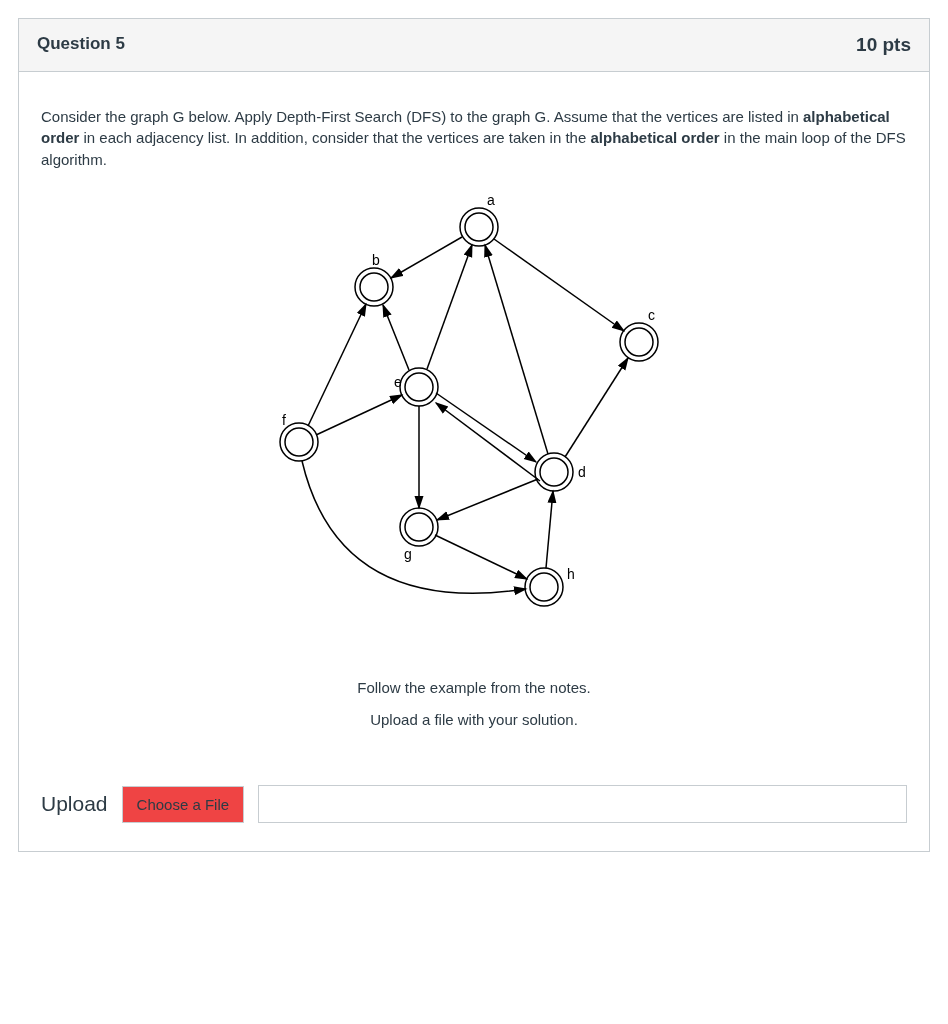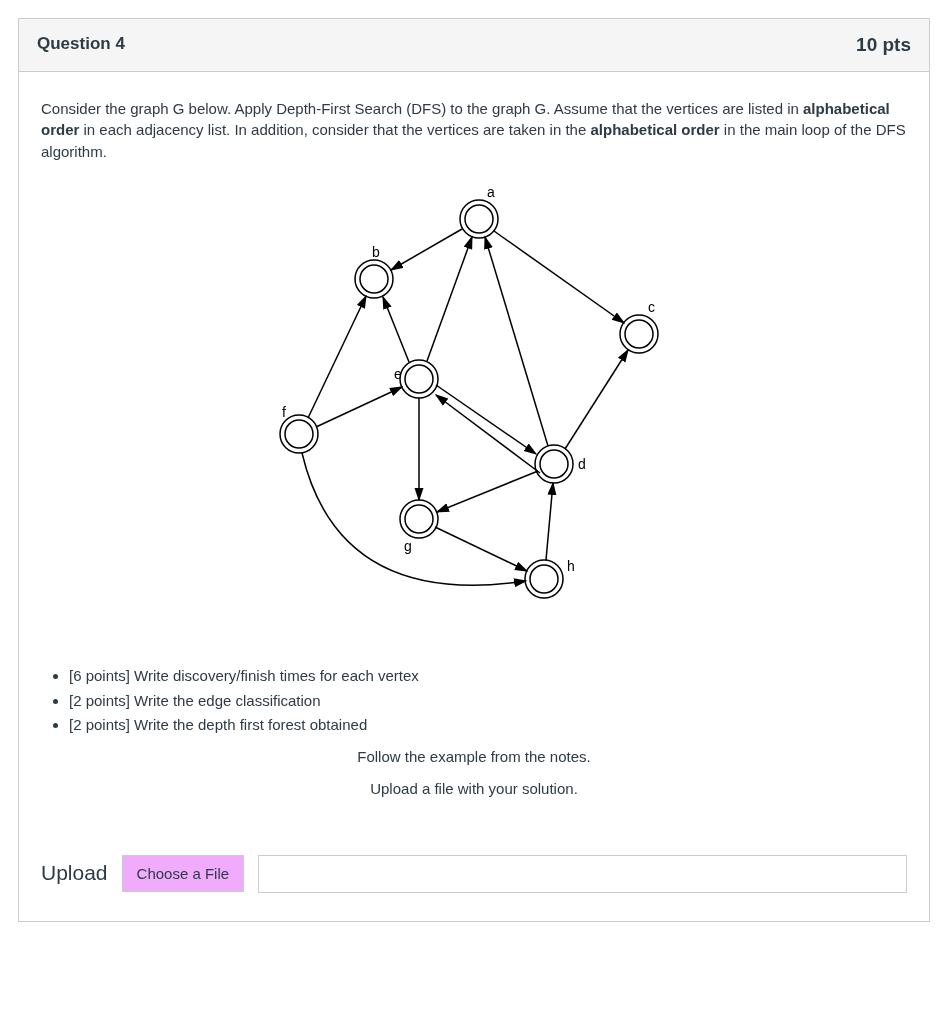--- a/index.html
+++ b/index.html
@@ -30,21 +30,21 @@
     font-size: 17px;
   }
   .question-pts {
     font-weight: bold;
     font-size: 19px;
   }
   .question-body {
     padding: 18px 22px 28px 22px;
   }
   .prompt-text {
-    margin: 8px 0 6px 0;
+    margin: 16px 0 6px 0;
   }
   .prompt-text b { font-weight: bold; }
   .graph-wrap {
     display: flex;
     justify-content: center;
     padding: 10px 0 20px 0;
   }
   svg.graph { display:block; }
   .node-circle {
     fill: none;
@@ -69,41 +69,41 @@
   }
   .upload-row {
     display: flex;
     align-items: center;
     margin-top: 55px;
     gap: 14px;
   }
   .upload-label { font-size: 21px; }
   .choose-file-btn {
     border: 1px solid #c7cdd1;
-    background: #f0abfc;
+    background: #ef4444;
     padding: 9px 14px;
     font-size: 15px;
     color: #2d3b45;
     cursor: pointer;
     flex: 0 0 auto;
   }
   .file-slot {
     flex: 1 1 auto;
     border: 1px solid #c7cdd1;
     height: 38px;
     background: #fff;
   }
 </style>
 </head>
 <body>
 
 <div class="question-card">
 
   <div class="question-header">
-    <span class="question-title">Question 4</span>
+    <span class="question-title">Question 5</span>
     <span class="question-pts">10 pts</span>
   </div>
 
   <div class="question-body">
 
     <p class="prompt-text">
       <span>Consider the graph G below. Apply Depth-First Search (DFS) to the graph G. Assume that the vertices are listed in </span><b>alphabetical order</b><span> in each adjacency list. In addition, consider that the vertices are taken in the </span><b>alphabetical order</b><span> in the main loop of the DFS algorithm.</span>
     </p>
 
     <div class="graph-wrap">
@@ -179,25 +179,20 @@
           <text class="lbl" x="160" y="372">g</text>
         </g>
         <g>
           <circle class="node-circle" cx="300" cy="400" r="19"></circle>
           <circle class="node-inner" cx="300" cy="400" r="14"></circle>
           <text class="lbl" x="323" y="392">h</text>
         </g>
       </svg>
     </div>
 
-    <ul class="tasks">
-      <li>[6 points] Write discovery/finish times for each vertex</li>
-      <li>[2 points] Write the edge classification</li>
-      <li>[2 points] Write the depth first forest obtained</li>
-    </ul>
 
     <p class="follow">Follow the example from the notes.</p>
     <p class="uploadnote">Upload a file with your solution.</p>
 
     <div class="upload-row">
       <span class="upload-label">Upload</span>
       <button class="choose-file-btn" type="button">Choose a File</button>
       <div class="file-slot"></div>
     </div>
 

